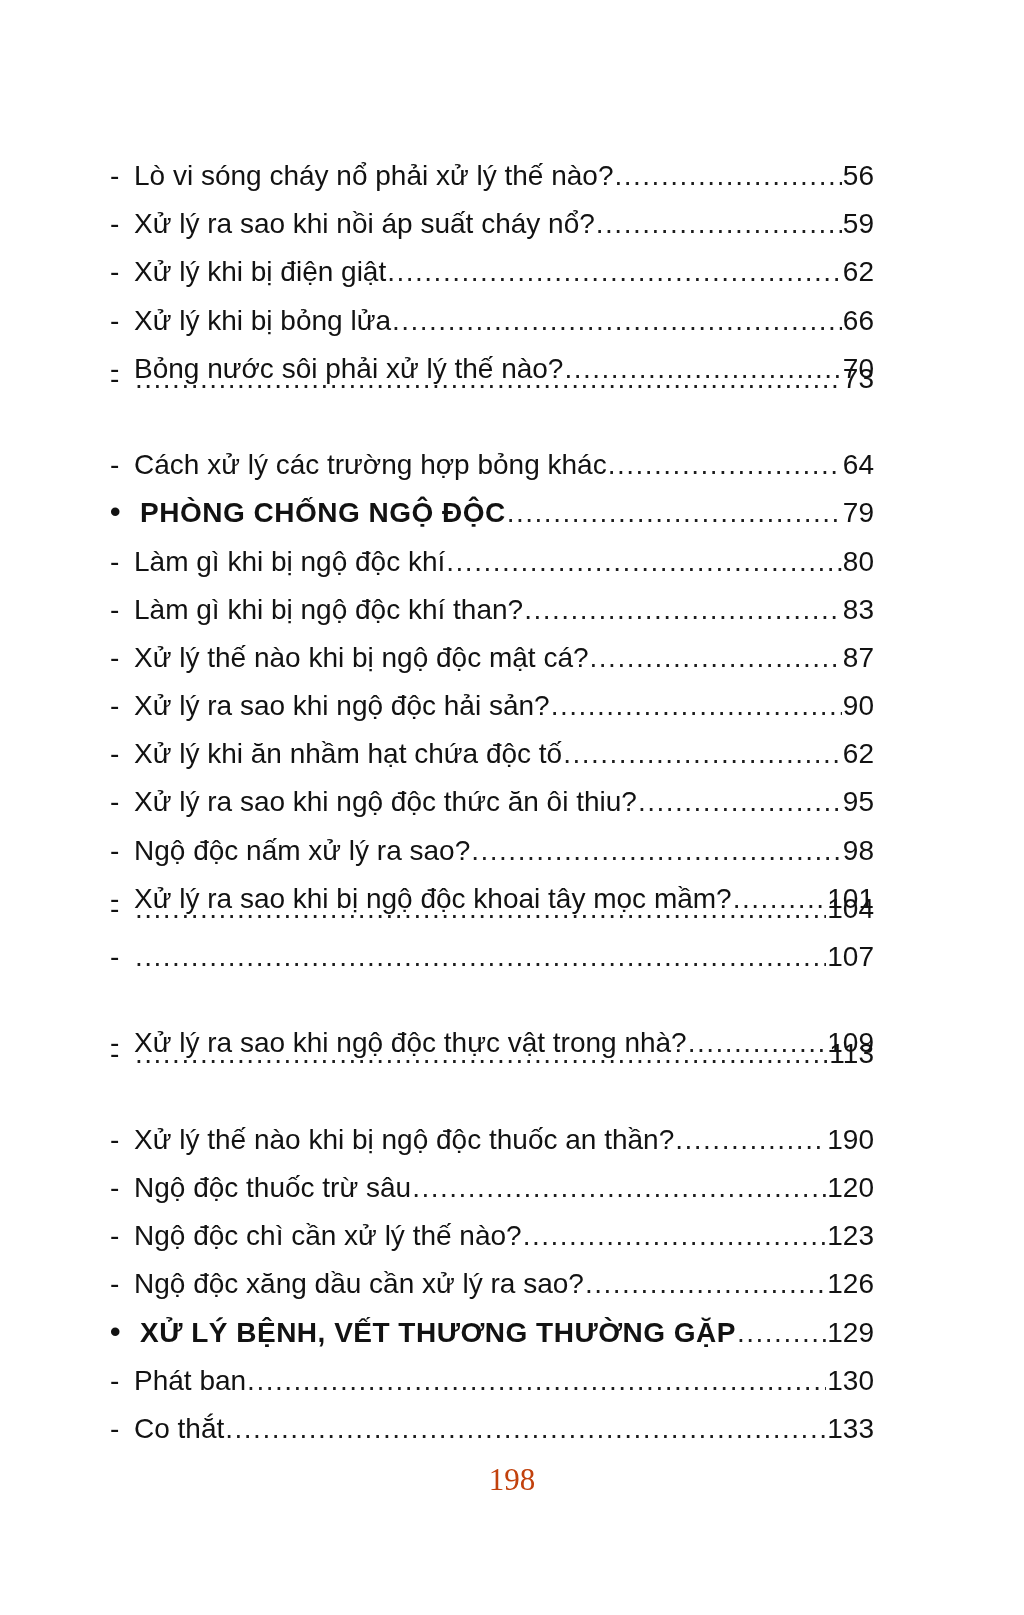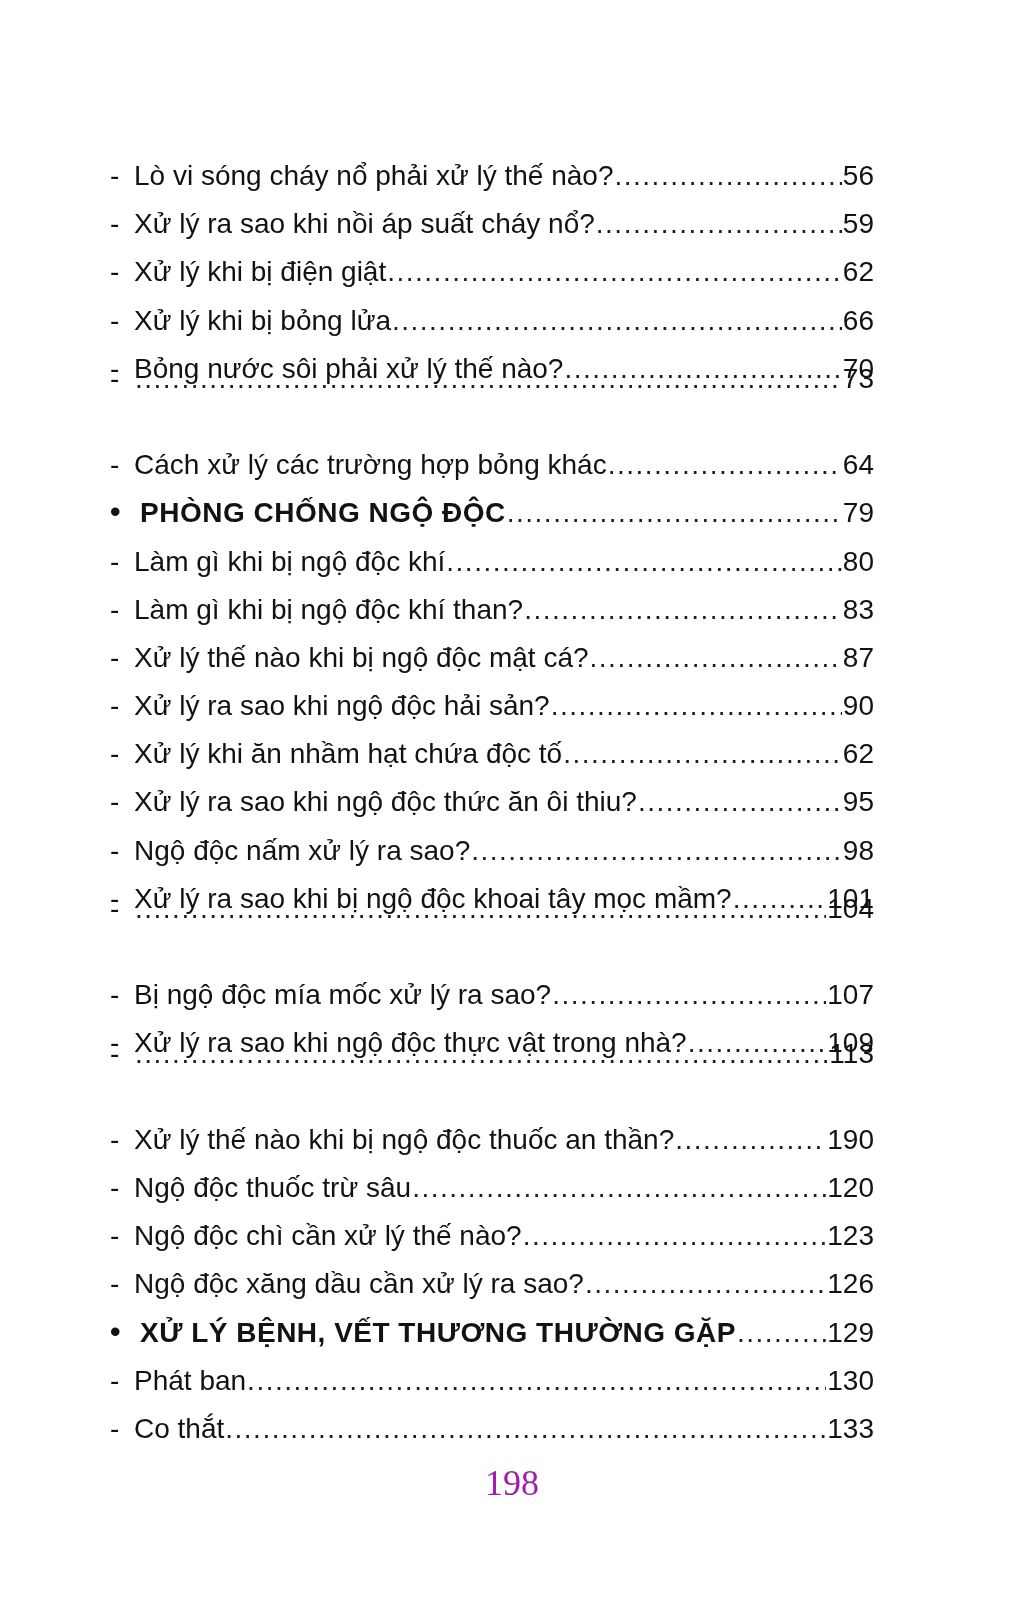--- a/index.html
+++ b/index.html
@@ -77,22 +77,22 @@
     width: 30px;
   }
 
   .footer {
     position: absolute;
     left: 0;
     right: 0;
     top: 1462px;
     text-align: center;
     font-family: "Liberation Serif", serif;
-    font-size: 36px;
-    color: #a21caf;
+    font-size: 31px;
+    color: #c2410c;
   }
 </style>
 </head>
 <body>
 
 <div class="page">
 
   <div class="toc">
     <div class="row">
       <span class="prefix">-</span>
@@ -206,21 +206,20 @@
     </div>
 
     <div class="row">
       <span class="prefix">-</span>
       <span class="leader"></span>
       <span class="pagenum">104</span>
     </div>
 
     <div class="row">
       <span class="prefix">-</span>
-      <span class="label">Bị ngộ độc mía mốc xử lý ra sao?</span>
       <span class="leader"></span>
       <span class="pagenum">107</span>
     </div>
 
     <div class="row">
       <span class="prefix">-</span>
       <span class="label">Xử lý ra sao khi ngộ độc thực vật trong nhà? </span>
       <span class="leader"></span>
       <span class="pagenum">109</span>
     </div>

